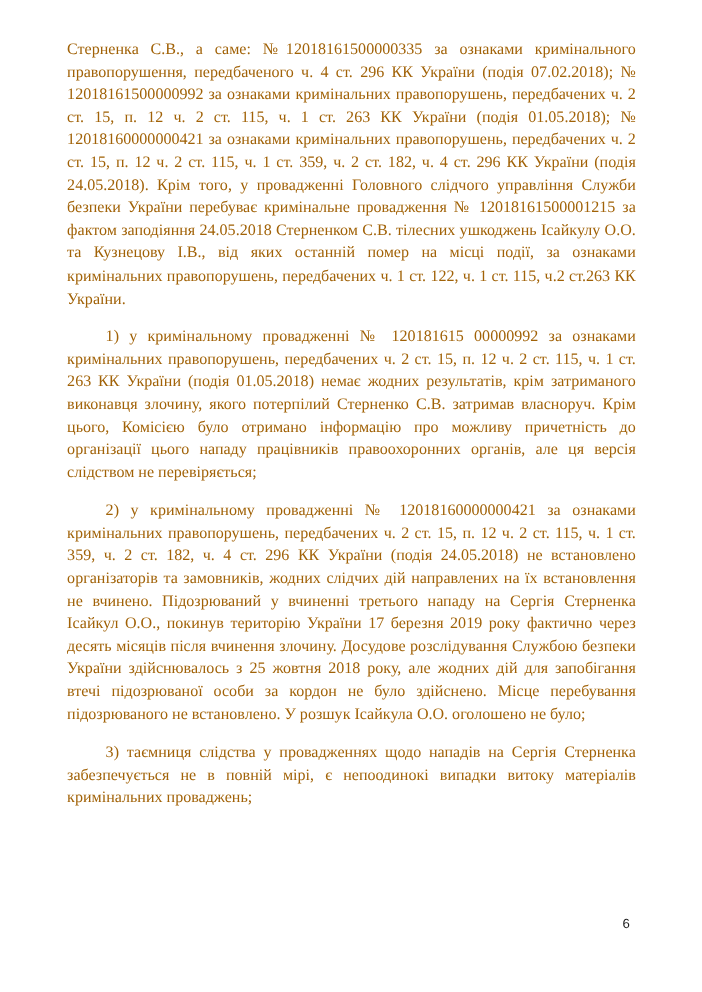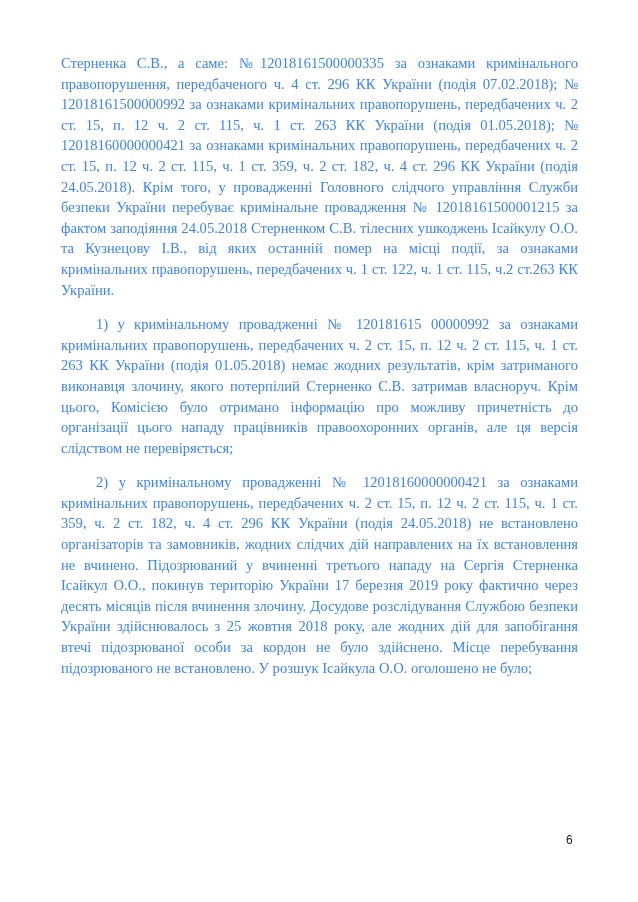--- a/index.html
+++ b/index.html
@@ -9,26 +9,26 @@
     }
     body {
       width: 638px;
       height: 902px;
       position: relative;
       overflow: hidden;
     }
     .page {
       position: absolute;
       left: 61px;
-      top: 53px;
+      top: 35px;
       width: 517px;
       font-family: "Liberation Serif", serif;
       font-size: 14.6px;
       line-height: 20.6px;
-      color: #3b82f6;
+      color: #a16207;
     }
     .para {
       margin: 0;
       text-align: justify;
       text-justify: inter-word;
     }
     .para.indent {
       text-indent: 35px;
     }
     .gap {
@@ -47,15 +47,16 @@
 <body>
 
 <div class="page">
   <p class="para">Стерненка С.В., а саме: №12018161500000335 за ознаками кримінального правопорушення, передбаченого ч. 4 ст. 296 КК України (подія 07.02.2018); № 12018161500000992 за ознаками кримінальних правопорушень, передбачених ч. 2 ст. 15, п. 12 ч. 2 ст. 115, ч. 1 ст. 263 КК України (подія 01.05.2018); № 12018160000000421 за ознаками кримінальних правопорушень, передбачених ч. 2 ст. 15, п. 12 ч. 2 ст. 115, ч. 1 ст. 359, ч. 2 ст. 182, ч. 4 ст. 296 КК України (подія 24.05.2018). Крім того, у провадженні Головного слідчого управління Служби безпеки України перебуває кримінальне провадження № 12018161500001215 за фактом заподіяння 24.05.2018 Стерненком С.В. тілесних ушкоджень Ісайкулу О.О. та Кузнецову І.В., від яких останній помер на місці події, за ознаками кримінальних правопорушень, передбачених ч. 1 ст. 122, ч. 1 ст. 115, ч.2 ст.263 КК України.</p>
 
 
   <p class="para indent gap">1) у кримінальному провадженні № 120181615 00000992 за ознаками кримінальних правопорушень, передбачених ч. 2 ст. 15, п. 12 ч. 2 ст. 115, ч. 1 ст. 263 КК України (подія 01.05.2018) немає жодних результатів, крім затриманого виконавця злочину, якого потерпілий Стерненко С.В. затримав власноруч. Крім цього, Комісією було отримано інформацію про можливу причетність до організації цього нападу працівників правоохоронних органів, але ця версія слідством не перевіряється;</p>
 
   <p class="para indent gap">2) у кримінальному провадженні № 12018160000000421 за ознаками кримінальних правопорушень, передбачених ч. 2 ст. 15, п. 12 ч. 2 ст. 115, ч. 1 ст. 359, ч. 2 ст. 182, ч. 4 ст. 296 КК України (подія 24.05.2018) не встановлено організаторів та замовників, жодних слідчих дій направлених на їх встановлення не вчинено. Підозрюваний у вчиненні третього нападу на Сергія Стерненка Ісайкул О.О., покинув територію України 17 березня 2019 року фактично через десять місяців після вчинення злочину. Досудове розслідування Службою безпеки України здійснювалось з 25 жовтня 2018 року, але жодних дій для запобігання втечі підозрюваної особи за кордон не було здійснено. Місце перебування підозрюваного не встановлено. У розшук Ісайкула О.О. оголошено не було;</p>
 
+  <p class="para indent gap">3) таємниця слідства у провадженнях щодо нападів на Сергія Стерненка забезпечується не в повній мірі, є непоодинокі випадки витоку матеріалів кримінальних проваджень;</p>
 </div>
 
 <div class="page-number">6</div>
 
 </body></html>

